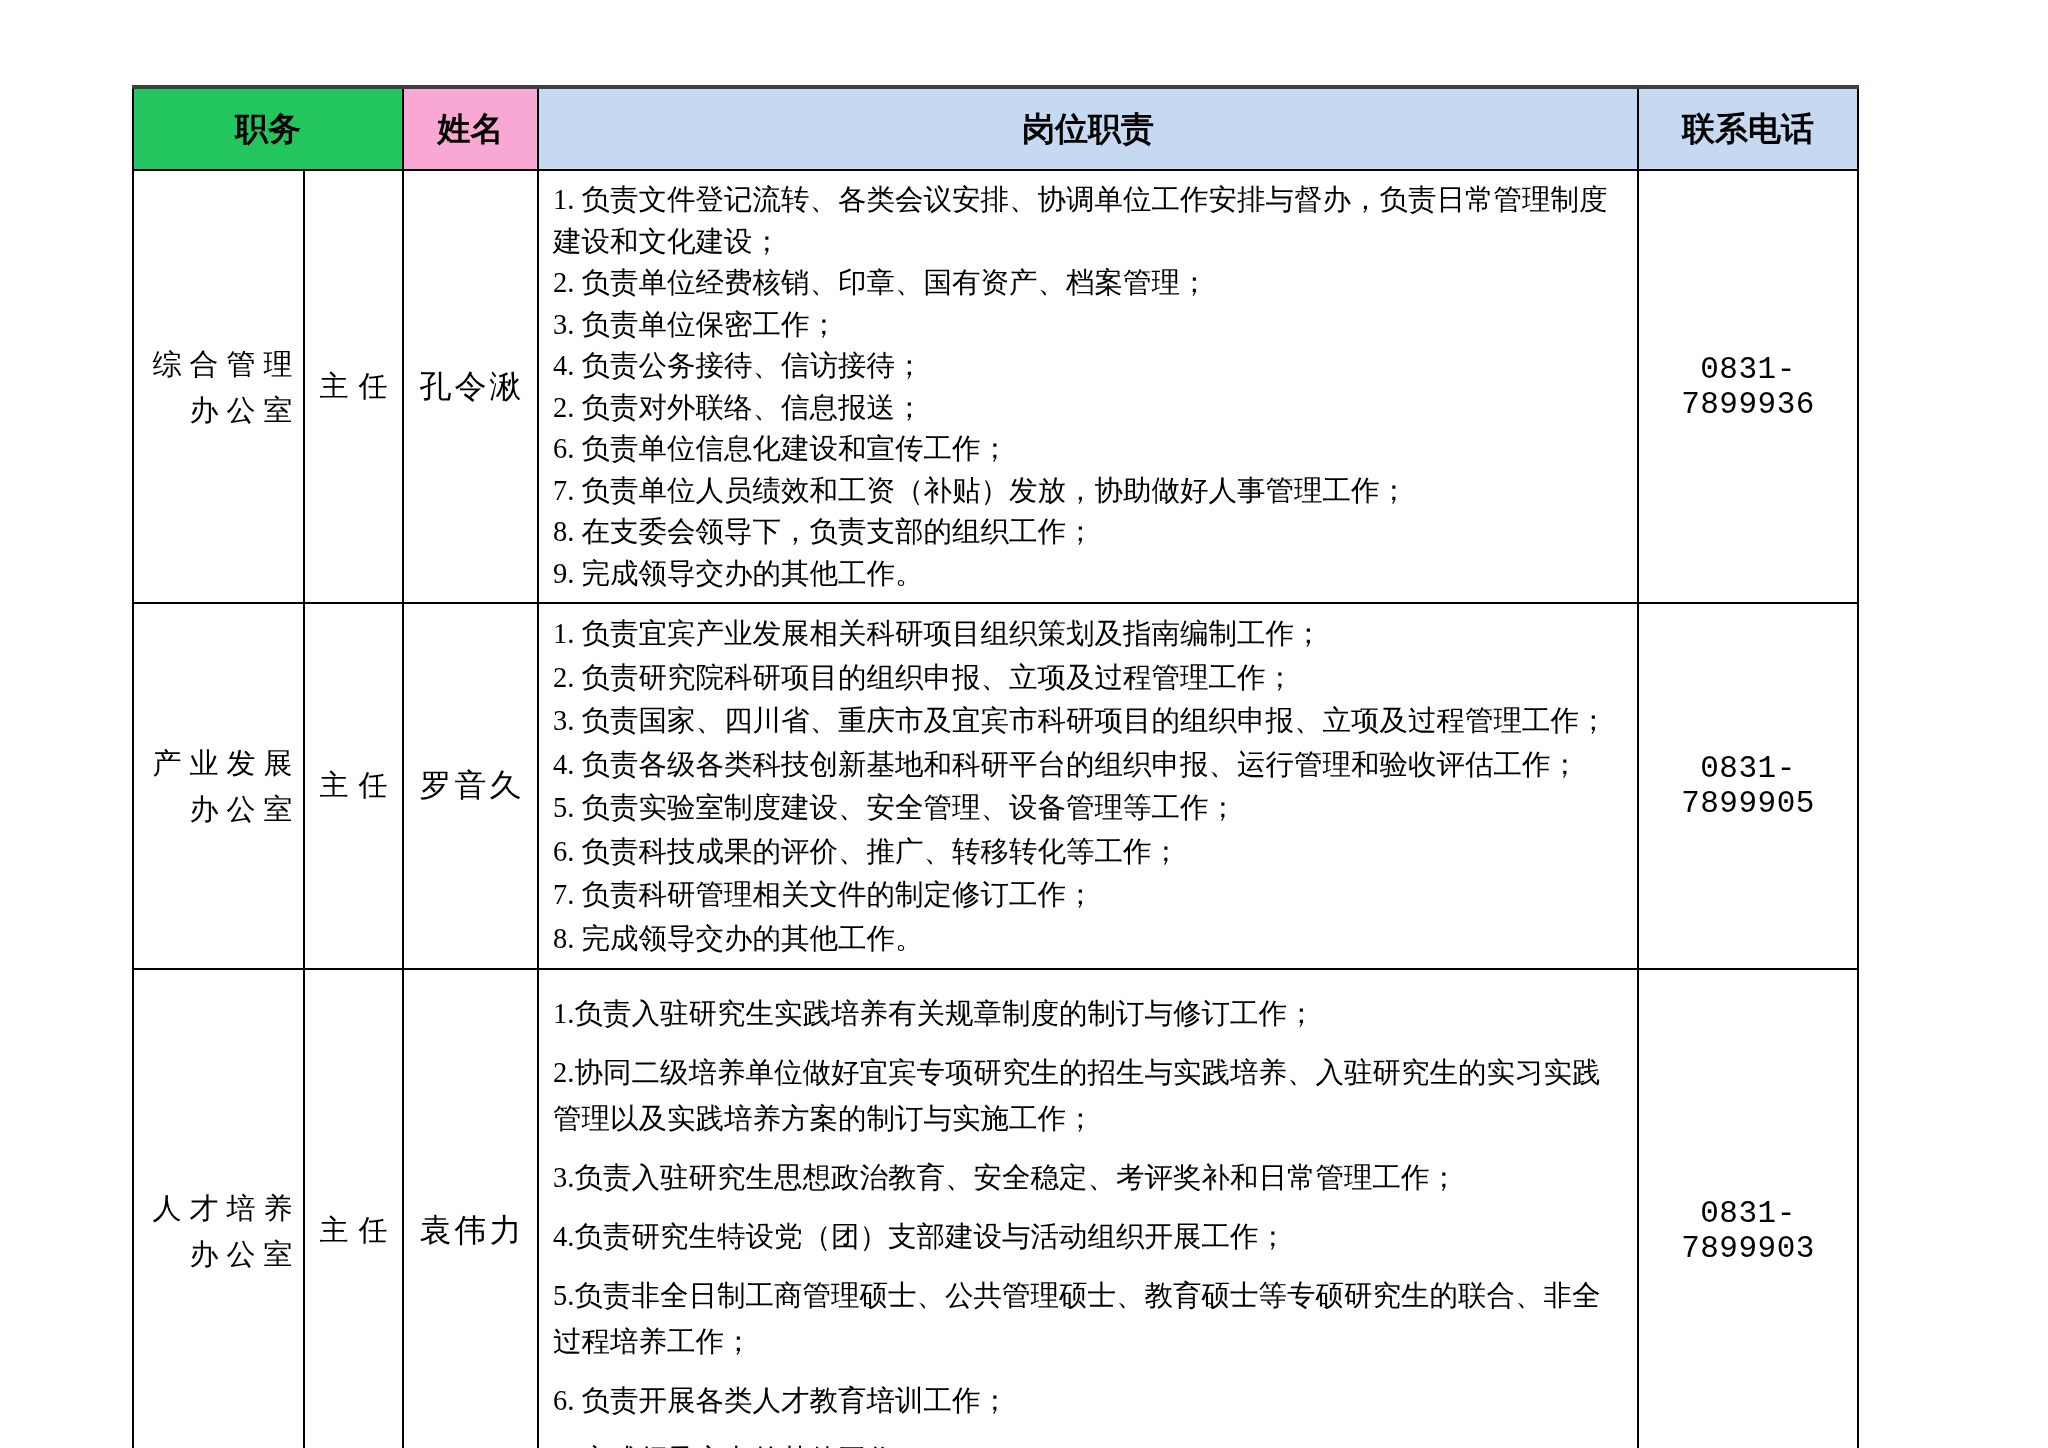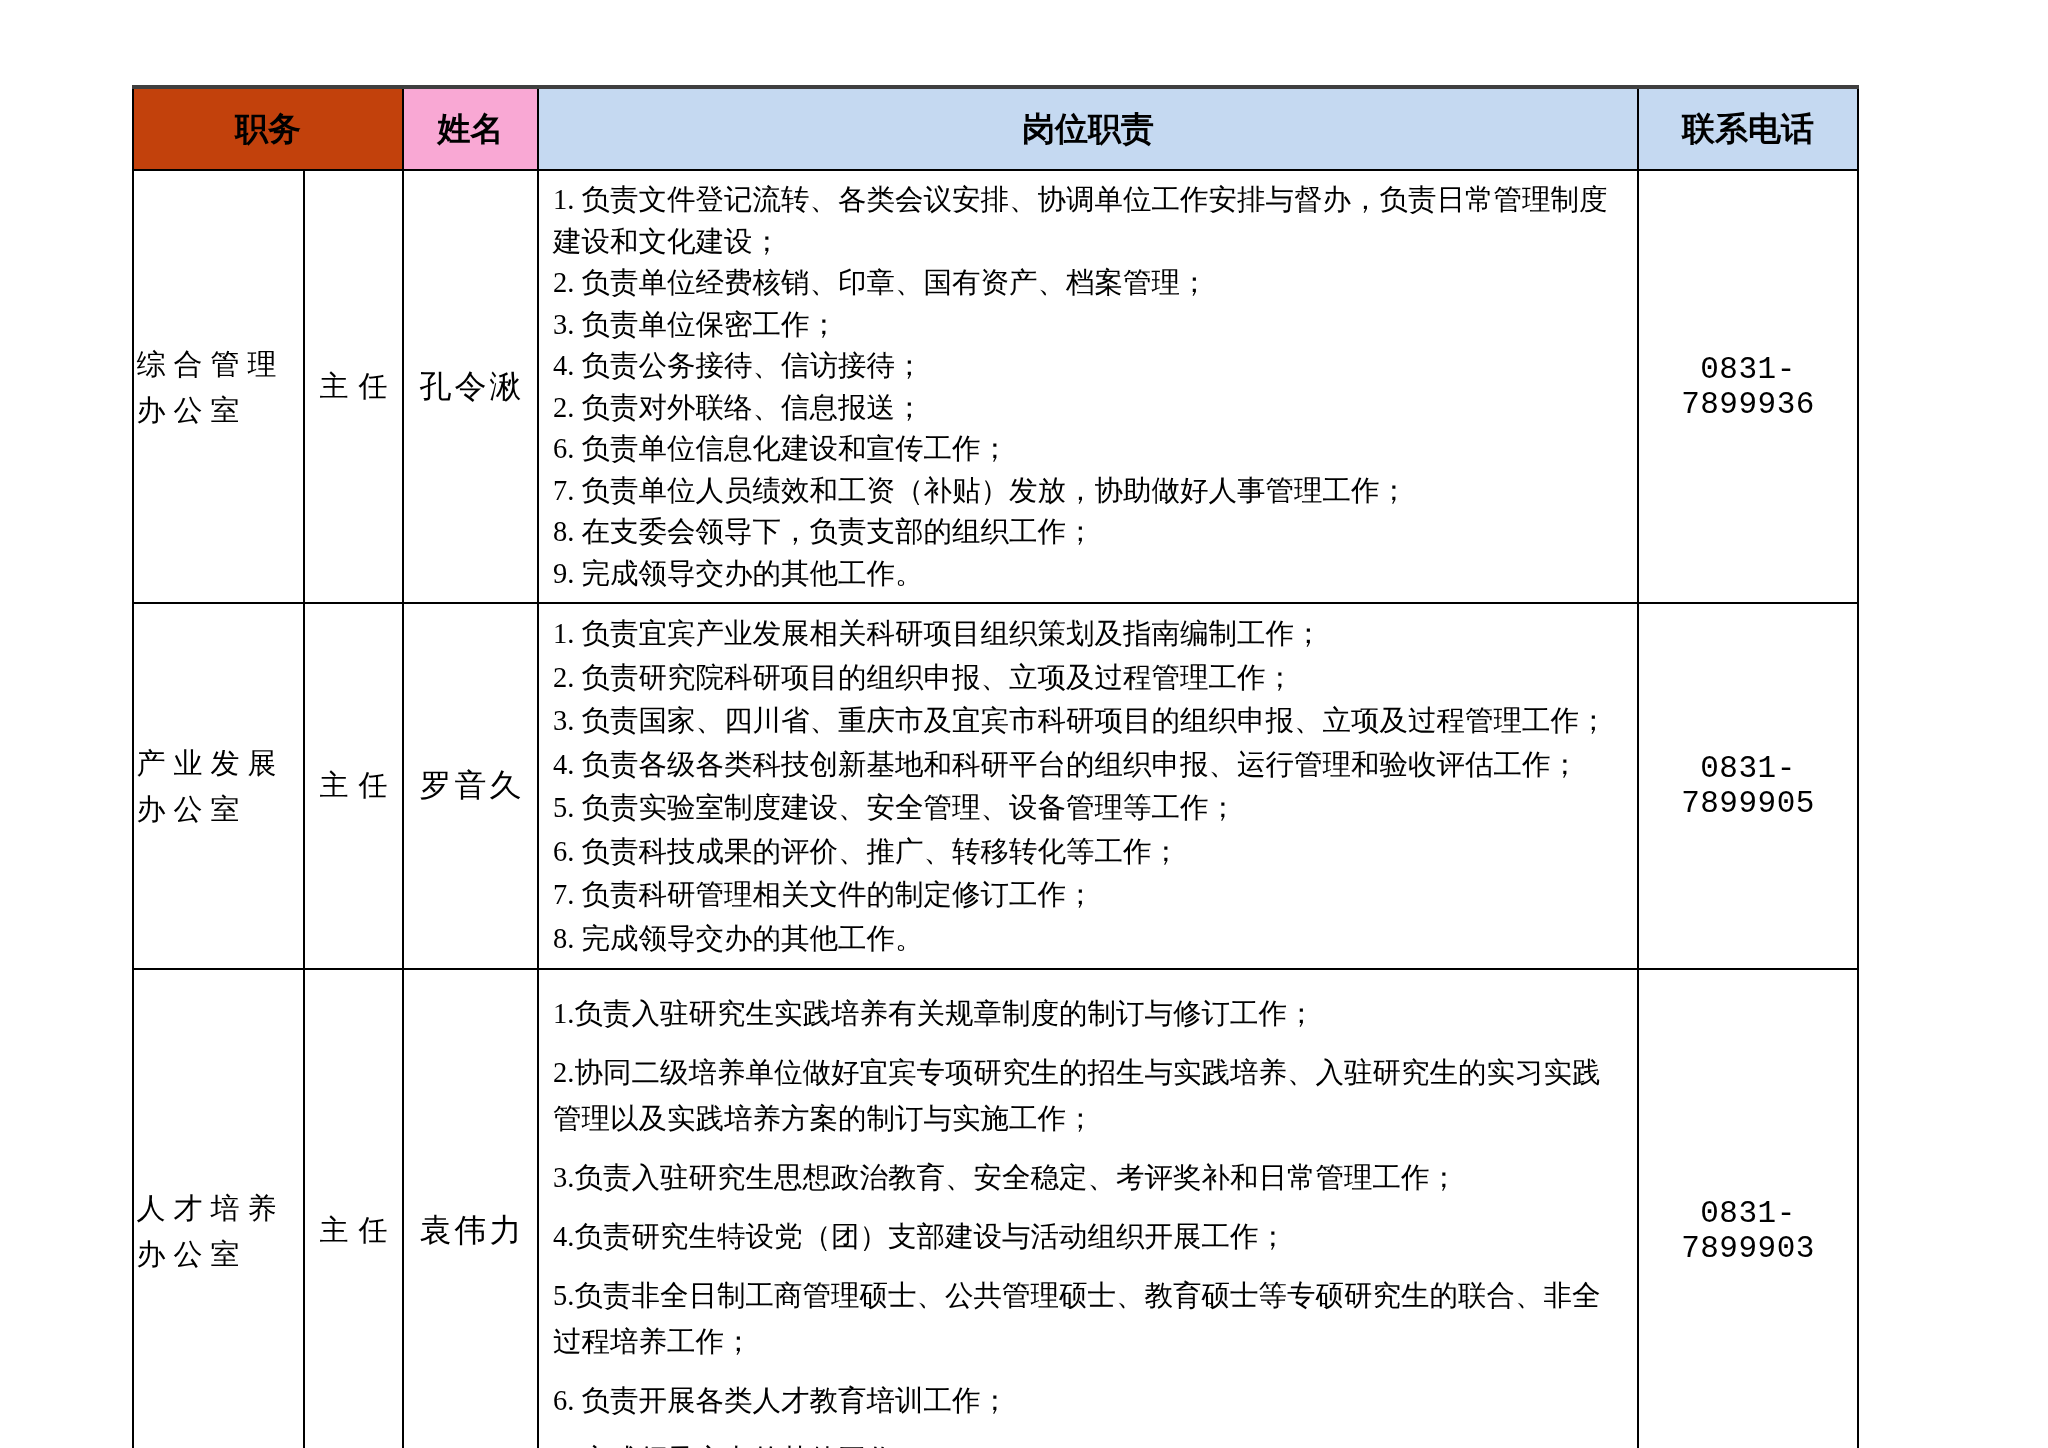--- a/index.html
+++ b/index.html
@@ -38,21 +38,21 @@
   col.c-duty{width:1100px;}
   col.c-phone{width:220px;}
 
   td.cell-center{text-align:center;}
   .office-text{
     display:inline-block;
     width:164px;
     font-size:29px;
     letter-spacing:8px;
     line-height:46px;
-    text-align:left;
+    text-align:right;
   }
   .pos-text{
     font-size:29px;
     letter-spacing:10px;
     margin-right:-10px;
     font-family:Liberation Serif, serif;
   }
   .name-text{
     font-size:32px;
     letter-spacing:3px;
@@ -82,21 +82,21 @@
 <table class="doc-table">
   <colgroup>
     <col class="c-office">
       <col class="c-pos">
       <col class="c-name">
       <col class="c-duty">
       <col class="c-phone">
   </colgroup>
   <thead>
     <tr>
-      <th colspan="2" style="background: #c2410c;">职务</th>
+      <th colspan="2" style="background: #22c55e;">职务</th>
       <th style="background: #f9a8d4;">姓名</th>
       <th style="background: rgb(197, 217, 241);">岗位职责</th>
       <th style="background: rgb(197, 217, 241); margin-left: 35px;">联系电话</th>
     </tr>
   </thead>
   <tbody>
     <tr class="r0">
       <td class="cell-center"><span class="office-text">综合管理办公室</span></td>
       <td class="cell-center"><span class="pos-text">主任</span></td>
       <td class="cell-center"><span class="name-text">孔令湫</span></td>

